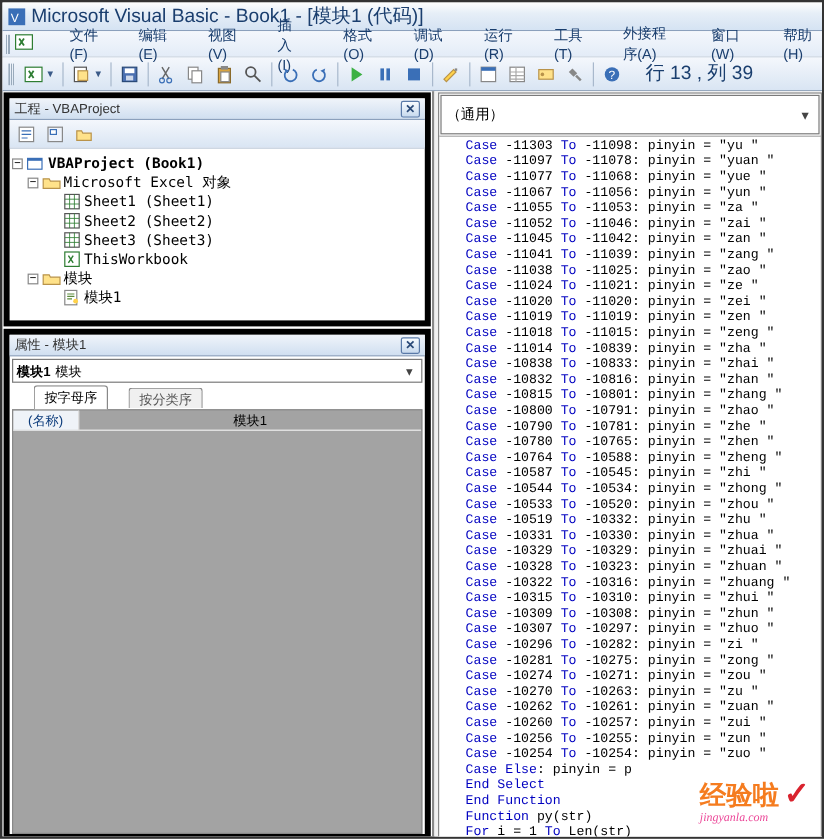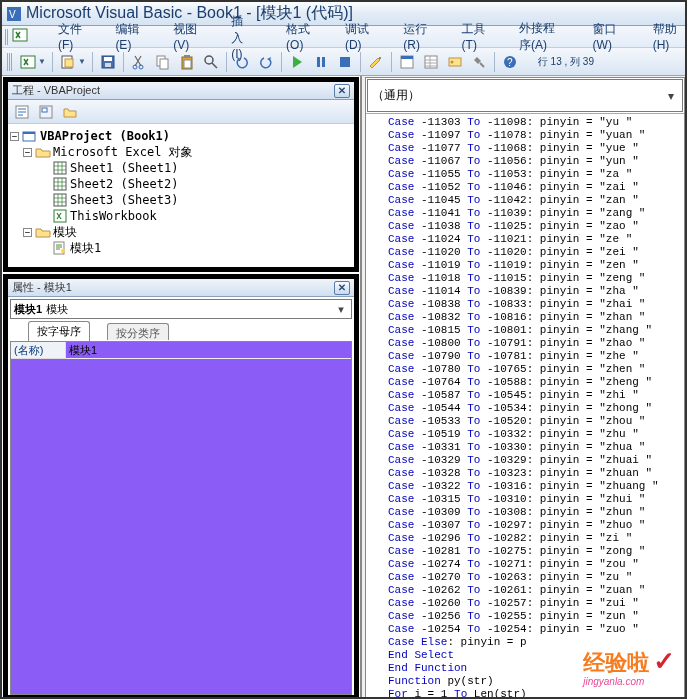--- a/index.html
+++ b/index.html
@@ -12,21 +12,21 @@
 .menubar { height: 22px; background: linear-gradient(#f4f7fc, #e3ecf7); display: flex; align-items: center; border-bottom: 1px solid #c2cedb; }
 .menubar .grip { width: 6px; height: 16px; margin: 0 3px; background: repeating-linear-gradient(90deg, #9ab 0 1px, transparent 1px 2px); }
 .menubar .mnu { padding: 2px 6px; color: #1a3e6e; cursor: default; margin-left: 20px; }
 
 .toolbar { height: 28px; background: linear-gradient(#f4f7fc, #d9e5f3); display: flex; align-items: center; border-bottom: 1px solid #96a8be; padding: 0 2px; }
 .toolbar .grip { width: 6px; height: 18px; margin: 0 3px; background: repeating-linear-gradient(90deg, #9ab 0 1px, transparent 1px 2px); }
 .tbtn { width: 22px; height: 22px; margin: 0 1px; display: flex; align-items: center; justify-content: center; border: 1px solid transparent; border-radius: 2px; }
 .tbtn svg { width: 16px; height: 16px; }
 .sep { width: 1px; height: 20px; background: #a8b8cc; margin: 0 3px; }
 .arrow { color: #3a5a88; font-size: 8px; margin-left: -2px; margin-right: 3px; }
-.posinfo { margin-left: 10px; color: #1a3e6e; font-size: 10px; padding: 2px 6px; }
+.posinfo { margin-left: 10px; color: #1a3e6e; font-size: 16px; padding: 2px 6px; }
 
 .main { display: flex; height: 625px; }
 .left { width: 360px; display: flex; flex-direction: column; border-right: 2px solid #888; }
 .right { flex: 1; position: relative; background: #f0f0f0; padding: 1px 0 0 3px; }
 
 .panel { display: flex; flex-direction: column; border: 5px solid #000000; margin: 1px; background: #fff; }
 .panel-hdr { height: 18px; background: linear-gradient(#f0f4fa, #d0dff0); display: flex; align-items: center; padding: 0 4px; border-bottom: 1px solid #8ba0bc; font-size: 11px; color: #333; }
 .panel-hdr .xbtn { margin-left: auto; width: 16px; height: 14px; border: 1px solid #5a7aa8; background: linear-gradient(#f7fbff,#c8daee); display: flex; align-items: center; justify-content: center; font-weight: bold; font-family: Arial; font-size: 10px; color: #2a4a78; border-radius: 2px; }
 .panel-tb { height: 24px; background: linear-gradient(#f4f7fc,#d9e5f3); display: flex; align-items: center; padding: 0 2px; border-bottom: 1px solid #c2cedb; }
 
@@ -38,33 +38,33 @@
 .bold { font-weight: bold; }
 
 .propsel { height: 20px; border: 1px solid #7a7a7a; background: #fff; margin: 2px; display: flex; align-items: center; padding: 0 3px; font-size: 11px; }
 .propsel .nm { font-weight: bold; margin-right: 4px; }
 .propsel .arr { margin-left: auto; width: 14px; text-align: center; color: #444; }
 
 .proptabs { display: flex; height: 20px; margin: 0 2px; }
 .ptab { border: 1px solid #888; border-bottom: none; padding: 2px 8px; font-size: 11px; background: #fff; margin-right: -1px; border-radius: 3px 3px 0 0; position: relative; margin-left: 18px; }
 .ptab.inactive { background: #f0f0f0; color: #555; top: 2px; height: 17px; text-align: right; }
 
-.propgrid { flex: 1; border: 1px solid #888; margin: 0 2px 0 2px; background: #8b5cf6; font-size: 11px; overflow: auto; }
+.propgrid { flex: 1; border: 1px solid #888; margin: 0 2px 0 2px; background: #a3a3a3; font-size: 11px; overflow: auto; text-align: center; }
 .prow { display: flex; height: 17px; }
 .prow .pc1 { width: 55px; background: #eff3f8; color: #0a3a7a; padding: 1px 3px; border-right: 1px solid #ddd; border-bottom: 1px solid #ddd; }
 .prow .pc2 { flex: 1; padding: 1px 3px; border-bottom: 1px solid #eee; }
 
 .codewrap { background: #fff; border: 1px solid #888; height: 100%; display: flex; flex-direction: column; }
 .codedd { display: flex; height: 36px; border-bottom: 1px solid #aaa; }
 .dd { flex: 1; border: 1px solid #7a7a7a; background: #fff; margin: 1px; display: flex; align-items: center; padding: 0 4px; font-size: 12px; }
 .dd .arr { margin-left: auto; width: 14px; text-align: center; color: #444; }
 .code { flex: 1; padding: 2px 22px; font-family: "NSimSun","SimSun", "Courier New", monospace; font-size: 11px; line-height: 13px; white-space: pre; overflow: hidden; color: #000; }
 .kw { color: #0000c0; }
 
-.watermark { position: absolute; right: 10px; bottom: 10px; font-family: Liberation Sans, sans-serif; pointer-events: none; }
+.watermark { position: absolute; right: 10px; bottom: 10px; font-family: Liberation Serif, serif; pointer-events: none; }
 .wm-cn { font-size: 22px; font-weight: bold; color: #f57c1f; display: inline-block; }
 .wm-chk { font-size: 26px; font-weight: bold; color: #d9232e; margin-left: 4px; }
 .wm-url { font-size: 10px; color: #ec4899; font-style: italic; display: block; margin-top: -2px; }
 </style>
 </head>
 <body>
 
 <div class="titlebar">
   <span class="icon">
     <svg viewBox="0 0 16 16">

